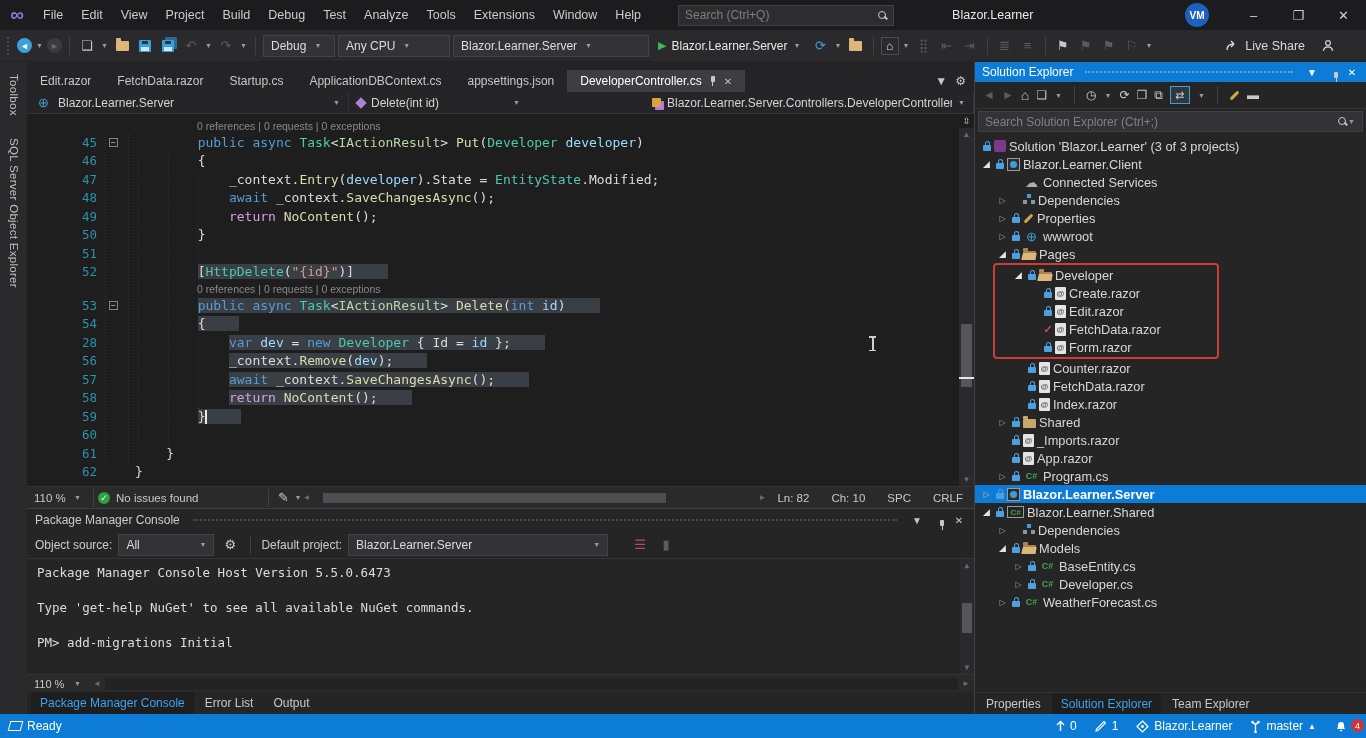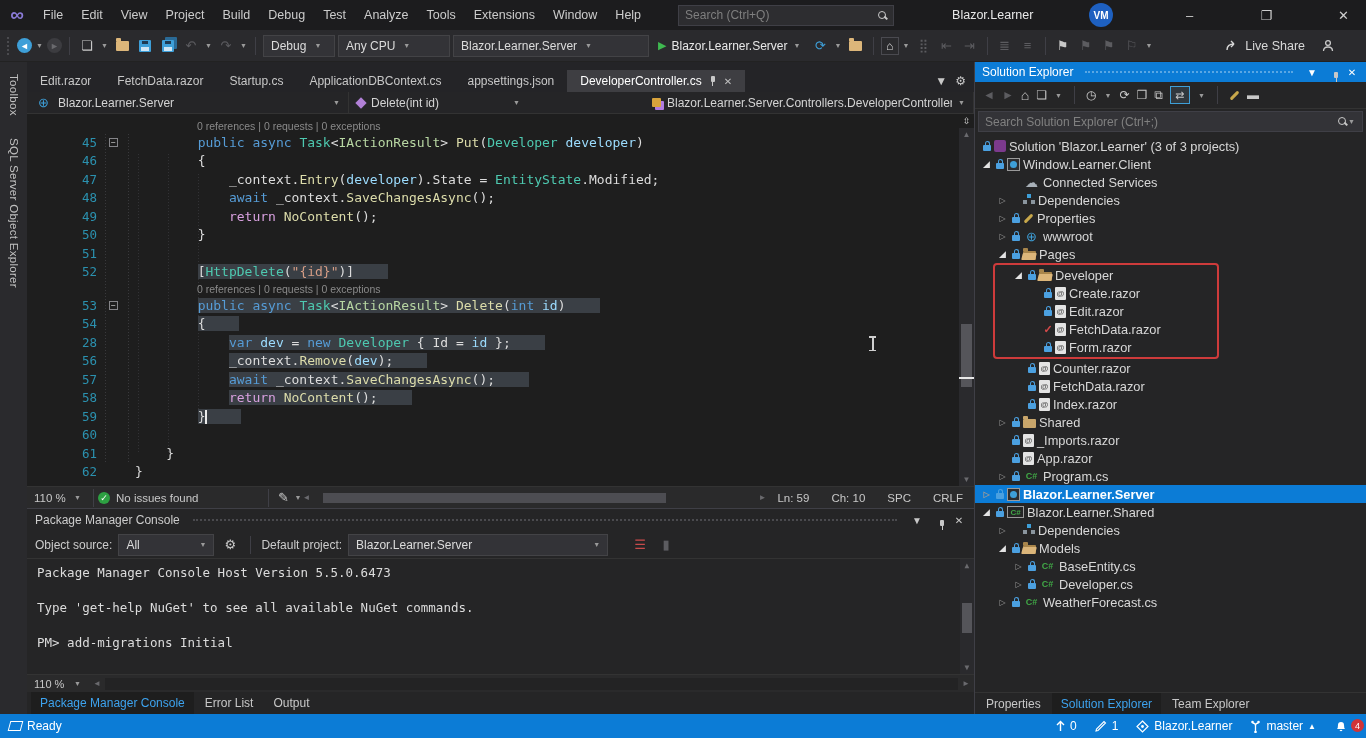--- a/index.html
+++ b/index.html
@@ -11,21 +11,21 @@
   .titlebar { height:30px; background:#1c1c1e; display:flex; align-items:center; }
   .vslogo { width:34px; text-align:center; font-size:19px; font-weight:bold; color:#8b7bd8; line-height:30px; }
   .menu-item { padding:0 9px; height:30px; line-height:30px; color:#cccccc; font-size:12.5px; cursor:default; }
   .qsearch { width:216px; height:21px; background:#2d2d30; border:1px solid #3f3f46; display:flex; align-items:center;
     padding:0 6px; margin-left:28px; color:#7f7f7f; }
   .qsearch .ph { flex:1; font-size:12px; }
   .css-mag { position:relative; width:9px; height:9px; flex:none; }
   .css-mag::before { content:""; position:absolute; left:0; top:0; width:6px; height:6px; border:1.5px solid #c8c8c8; border-radius:50%; }
   .css-mag::after { content:""; position:absolute; left:6px; top:6px; width:4px; height:1.5px; background:#c8c8c8; transform:rotate(45deg); }
   .app-title { margin-left:58px; color:#e8e8e8; font-size:12.5px; }
-  .tb-right { margin-left:auto; display:flex; align-items:center;gap:32px; }
+  .tb-right { margin-left:auto; display:flex; align-items:center; }
   .avatar { width:24px; height:24px; border-radius:50%; background:#1e60c0; color:#fff; font-size:10px; font-weight:bold;
     display:flex; align-items:center; justify-content:center; margin-right:22px; }
   .winbtn { width:45px; height:30px; display:flex; align-items:center; justify-content:center; color:#cfcfcf; font-size:13px; }
 
   
   .toolbar { height:32px; background:#2a2a2d; border-bottom:1px solid #222; display:flex; align-items:center; padding:0 4px; gap:3px; }
   .grip { width:4px; height:18px; border-left:2px dotted #4a4a4e; margin:0 3px; }
   .tsep { width:1px; height:18px; background:#3f3f46; margin:0 4px; }
   .tico { width:20px; height:20px; display:flex; align-items:center; justify-content:center; font-size:13px; color:#c8c8c8; }
   .tico.dim { color:#5c5c60; }
@@ -469,21 +469,21 @@
           <span class="okcirc">✓</span>
           <span>No issues found</span>
           <span class="tsep" style="margin-left:70px"></span>
           <span class="tico">✎</span>
           <span class="caret">▼</span>
           <span class="arr" style="color:#6a6a6e;font-size:8px">◄</span>
           <div class="hsb">
               <div class="thumb"></div>
             </div>
           <span style="color:#6a6a6e;font-size:8px">►</span>
-          <span class="stat-item">Ln: 59</span>
+          <span class="stat-item">Ln: 82</span>
           <span class="stat-item">Ch: 10</span>
           <span class="stat-item">SPC</span>
           <span class="stat-item">CRLF</span>
         </div>
       </div>
 
       <div class="pmc">
         <div class="panel-title">
           <span>Package Manager Console</span>
           <span class="leader"></span>
@@ -574,21 +574,21 @@
             </span>
             <span class="ico ic-sln"></span>
             <span class="lbl">Solution 'Blazor.Learner' (3 of 3 projects)</span>
           </div>
           <div class="trow" style="padding-left: 5px;">
             <span class="exp open">◢</span>
             <span class="bdg">
               <span class="ic-lock"></span>
             </span>
             <span class="ico ic-proj"></span>
-            <span class="lbl">Window.Learner.Client</span>
+            <span class="lbl">Blazor.Learner.Client</span>
           </div>
           <div class="trow" style="padding-left: 21px;">
             <span class="exp"></span>
             <span class="bdg"></span>
             <span class="ico ic-cloud"></span>
             <span class="lbl">Connected Services</span>
           </div>
           <div class="trow" style="padding-left: 21px;">
             <span class="exp">▷</span>
             <span class="bdg"></span>

